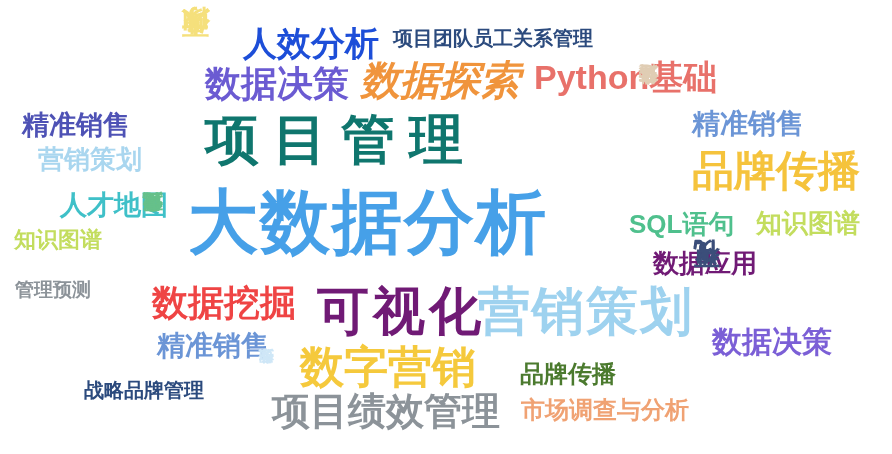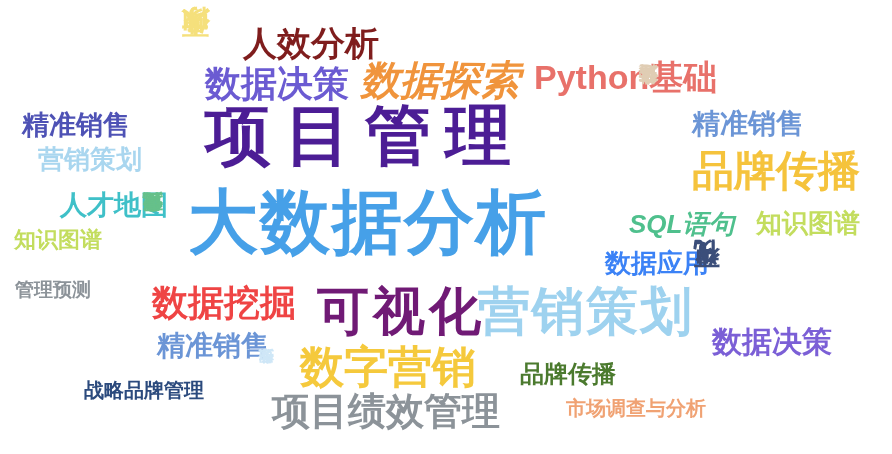--- a/index.html
+++ b/index.html
@@ -28,44 +28,45 @@
   .vert {
     writing-mode: vertical-rl;
     text-orientation: upright;
     line-height: 1;
   }
 </style>
 </head>
 <body>
 
 <div id="cloud" style="width: 892px; height: 454px; background: rgb(255, 255, 255);">
-    <div class="word" style="left: 205px; top: 102px; font-size: 66px; color: #4c1d95; letter-spacing: 14px;">项目管理</div>
+    <div class="word" style="left: 205px; top: 112px; font-size: 54px; color: #0f766e; letter-spacing: 14px;">项目管理</div>
     <div class="word" style="left: 188px; top: 188px; font-size: 70px; color: rgb(70, 160, 232); letter-spacing: 2px; font-family: Liberation Serif, serif;">大数据分析</div>
     <div class="word" style="left: 360px; top: 60px; font-size: 40px; color: rgb(240, 148, 60); font-style: italic;">数据探索</div>
     <div class="word" style="left: 205px; top: 66px; font-size: 36px; color: rgb(107, 91, 210);">数据决策</div>
-    <div class="word" style="left: 243px; top: 26px; font-size: 34px; color: #7f1d1d; text-align: right;">人效分析</div>
+    <div class="word" style="left: 243px; top: 26px; font-size: 34px; color: #1d4ed8; text-align: right;">人效分析</div>
     <div class="word" style="left: 534px; top: 60px; font-size: 34px; color: rgb(232, 113, 106);">Python基础</div>
+    <div class="word" style="left: 393px; top: 28px; font-size: 20px; color: rgb(43, 74, 125);">项目团队员工关系管理</div>
     <div class="word" style="left: 692px; top: 150px; font-size: 42px; color: rgb(245, 195, 60);">品牌传播</div>
     <div class="word" style="left: 692px; top: 110px; font-size: 28px; color: rgb(107, 149, 214);">精准销售</div>
     <div class="word" style="left: 22px; top: 112px; font-size: 27px; color: rgb(78, 82, 181);">精准销售</div>
     <div class="word" style="left: 38px; top: 146px; font-size: 26px; color: rgb(169, 214, 239);">营销策划</div>
     <div class="word" style="left: 60px; top: 192px; font-size: 27px; color: rgb(63, 192, 200);">人才地图</div>
     <div class="word" style="left: 14px; top: 229px; font-size: 22px; color: rgb(195, 221, 94);">知识图谱</div>
     <div class="word" style="left: 15px; top: 280px; font-size: 19px; color: rgb(140, 147, 153);">管理预测</div>
     <div class="word" style="left: 152px; top: 285px; font-size: 36px; color: #ef4444;">数据挖掘</div>
     <div class="word" style="left: 157px; top: 332px; font-size: 28px; color: rgb(107, 149, 214);">精准销售</div>
     <div class="word" style="left: 317px; top: 285px; font-size: 52px; color: #701a75; letter-spacing: 4px;">可视化</div>
     <div class="word" style="left: 478px; top: 285px; font-size: 52px; color: rgb(158, 210, 239); letter-spacing: 2px;">营销策划</div>
     <div class="word" style="left: 300px; top: 345px; font-size: 44px; color: rgb(245, 201, 60);">数字营销</div>
     <div class="word" style="left: 84px; top: 380px; font-size: 20px; color: rgb(43, 74, 125);">战略品牌管理</div>
     <div class="word" style="left: 272px; top: 392px; font-size: 38px; color: rgb(140, 147, 153);">项目绩效管理</div>
     <div class="word" style="left: 520px; top: 362px; font-size: 24px; color: rgb(75, 122, 46);">品牌传播</div>
-    <div class="word" style="left: 521px; top: 398px; font-size: 20px; color: rgb(240, 162, 115); margin-left: 45px;">市场调查与分析</div>
-    <div class="word" style="left: 629px; top: 211px; font-size: 26px; color: rgb(79, 192, 141); font-style: italic;">SQL语句</div>
+    <div class="word" style="left: 521px; top: 398px; font-size: 24px; color: rgb(240, 162, 115);">市场调查与分析</div>
+    <div class="word" style="left: 629px; top: 211px; font-size: 26px; color: rgb(79, 192, 141);">SQL语句</div>
     <div class="word" style="left: 756px; top: 210px; font-size: 26px; color: rgb(195, 221, 94);">知识图谱</div>
-    <div class="word" style="left: 605px; top: 250px; font-size: 26px; color: #3b82f6;">数据应用</div>
+    <div class="word" style="left: 653px; top: 250px; font-size: 26px; color: #701a75;">数据应用</div>
     <div class="word" style="left: 712px; top: 327px; font-size: 30px; color: rgb(123, 95, 214);">数据决策</div>
     <div class="word vert" style="left: 182px; top: 58px; font-size: 28px; color: rgb(245, 224, 124); writing-mode: vertical-rl; text-orientation: upright; transform: rotate(180deg); transform-origin: center center;">人才画像</div>
     <div class="word vert" style="left: 638px; top: 100px; font-size: 19px; color: rgb(224, 205, 180); writing-mode: vertical-rl; text-orientation: upright; transform: rotate(180deg); transform-origin: center center;">全媒体运营</div>
     <div class="word vert" style="left: 142px; top: 228px; font-size: 20px; color: rgb(102, 192, 138); writing-mode: vertical-rl; text-orientation: upright; transform: rotate(180deg); transform-origin: center center;">人力量化管理</div>
     <div class="word vert" style="left: 693px; top: 288px; font-size: 26px; color: rgb(59, 78, 122); writing-mode: vertical-rl; text-orientation: upright; transform: rotate(180deg); transform-origin: center center;">可视化</div>
     <div class="word vert" style="left: 258px; top: 376px; font-size: 15px; color: rgb(207, 231, 247); writing-mode: vertical-rl; text-orientation: upright; transform: rotate(180deg); transform-origin: center center;">业务数据</div>
   </div>
 
 </body></html>

